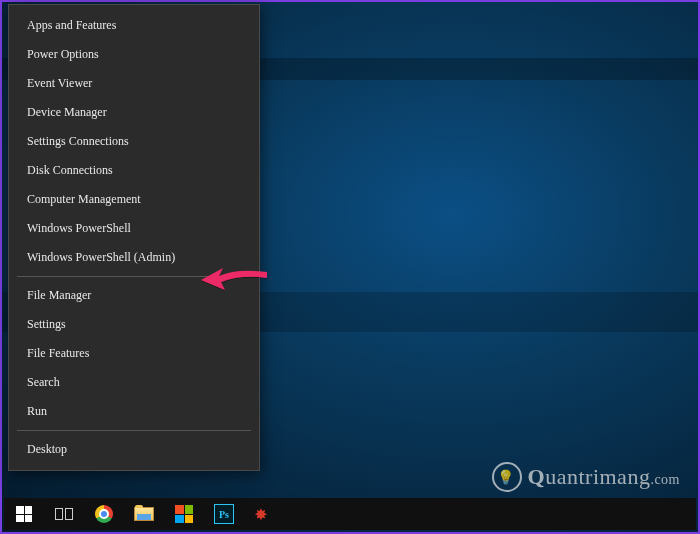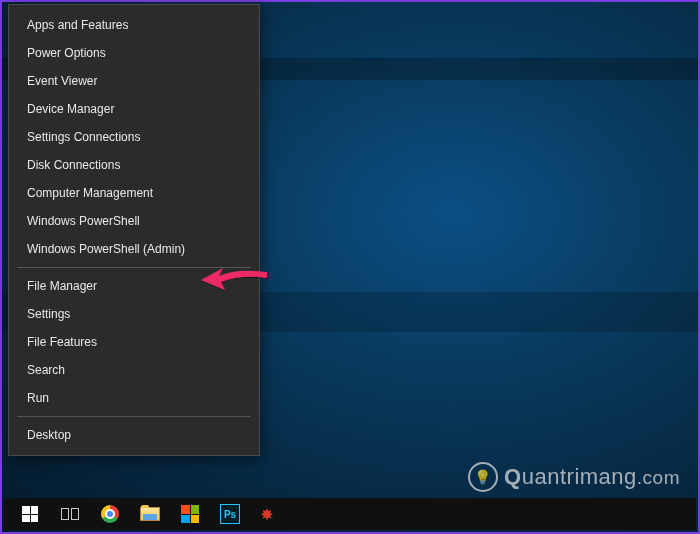--- a/index.html
+++ b/index.html
@@ -9,20 +9,21 @@
       font-family: "Segoe UI", Arial, sans-serif;
       background: #fff;
       position: relative;
       overflow: hidden;
     }
     .frame {
       position: absolute;
       top: 0; left: 0; right: 0; bottom: 0;
       border: 2px solid #7a3fe0;
       background: radial-gradient(ellipse at 65% 40%, #0b4f85 0%, #093a5e 35%, #062741 70%, #041a2c 100%);
+      font-family: Liberation Serif, serif;
     }
     .desktop-band-top {
       position: absolute;
       top: 56px; left: 0; right: 0; height: 22px;
       background: rgba(0,0,0,0.25);
     }
     .desktop-band-bottom {
       position: absolute;
       top: 290px; left: 0; right: 0; height: 40px;
       background: rgba(0,0,0,0.18);
@@ -67,21 +68,21 @@
     }
 
     
     .taskbar {
       position: absolute;
       left: 2px; right: 2px; bottom: 2px;
       height: 32px;
       background: #101010;
       display: flex;
       align-items: flex-start;
-      padding-left: 6px;
+      padding-left: 0;
     }
     .tb-btn {
       width: 40px;
       height: 32px;
       display: flex;
       align-items: center;
       justify-content: center;
       cursor: pointer;
     }
 
@@ -222,21 +223,21 @@
       <filter id="sh" x="-20%" y="-20%" width="140%" height="140%">
         <feDropShadow dx="0" dy="1" stdDeviation="0.6" flood-color="#000" flood-opacity="0.4"></feDropShadow>
       </filter>
     </defs>
     <path d="M70 10 Q40 6 22 14 L26 6 L4 18 L28 28 L24 20 Q44 12 70 16 Z" fill="#ec2a66" filter="url(#sh)"></path>
   </svg>
 
   <div class="watermark">
     <div class="bulb">💡</div>
     <div class="wtext">
-      <b>Q</b><span>uantrimang</span><span style="font-size:19px">.com</span>
+      <b>Q</b><span>uantrimang</span><span style="font-size:14px">.com</span>
     </div>
   </div>
 
   <div class="tray-mini">64</div>
 
   <div class="taskbar">
     <div class="tb-btn">
       <div class="win-logo">
           <span></span>
           <span></span>

